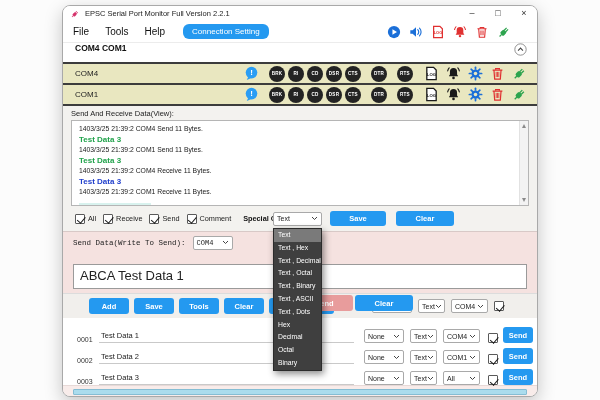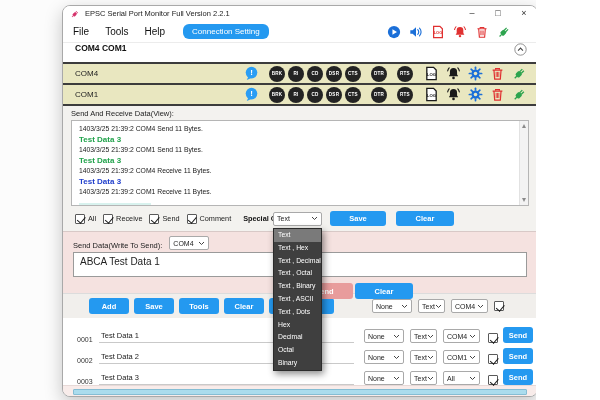--- a/index.html
+++ b/index.html
@@ -1,17 +1,17 @@
 <!DOCTYPE html>
 <html><head>
 <meta charset="utf-8">
 <style>
   * { margin:0; padding:0; box-sizing:border-box; }
   body { font-family:"Liberation Sans", sans-serif; }
-  .stage { position:relative; width:536px; height:400px; background:#fcfcfc; overflow:hidden; }
+  .stage { position:relative; width:600px; height:400px; background:#fcfcfc; overflow:hidden; }
   .window { position:absolute; left:62px; top:5px; width:476px; height:392px;
             background:#fff; border:1px solid #a9a9a9; border-radius:8px;
             box-shadow:0 6px 18px rgba(0,0,0,.22); display:flex; flex-direction:column; overflow:hidden; }
 
   
   .titlebar { height:15px; display:flex; align-items:center; padding-left:7px; background:#fff; flex:0 0 auto; }
   .app-icon { width:10px; height:10px; margin-right:5px; }
   .title-text { font-size:7.5px; color:#222; flex:1; }
   .win-ctrls { display:flex; height:100%; }
   .win-ctrl { width:26px; text-align:center; font-size:9px; color:#333; line-height:15px; cursor:default; }
@@ -62,25 +62,25 @@
   .combo { background:#fff; border:1px solid #a9a9a9; border-radius:2px; height:14px; display:flex;
            align-items:center; justify-content:space-between; font-size:7px; color:#222; padding:0 3px; }
   .combo-sc { position:absolute; left:210px; width:49px; }
   .btn { background:#2499f0; color:#fff; font-weight:bold; font-size:7.5px; border:none; border-radius:3px;
          height:15px; display:flex; align-items:center; justify-content:center; }
   .btn-save-f { position:absolute; left:267px; width:56px; }
   .btn-clear-f { position:absolute; left:333px; width:58px; }
 
   
   .send-wrap { background:#f5e2e0; border-top:1px solid #d8c9c7; height:62px; padding:3px 10px 0 10px; flex:0 0 auto; }
-  .send-top { display:flex; align-items:flex-end; height:15px; }
+  .send-top { display:flex; align-items:center; height:15px;font-family:Liberation Mono, monospace; }
   .send-label { font-size:7.5px; color:#222; margin-right:7px; }
   .combo-port { width:40px; }
   .send-input { width:100%; height:25px; background:#fff; border:1px solid #9a9a9a; font-family:"Liberation Sans",sans-serif;
-                font-size:10px; color:#222; padding:3px 6px; resize:none; overflow:hidden; margin-top:2px; }
+                font-size:13px; color:#222; padding:3px 6px; resize:none; overflow:hidden; margin-top:14px; }
   .send-btns { position:relative; height:17px; margin-top:2px; }
   .btn-sendfile { position:absolute; left:143px; width:62px; height:16px; }
   .btn-sendnow { position:absolute; left:223px; width:57px; height:16px; background:#e89c9c; }
   .btn-clear-s { position:absolute; left:282px; width:58px; height:16px; }
 
   
   .list-ctrl { height:25px; background:#f1efec; border-top:1px solid #dcdcdc; display:flex; align-items:center; padding:0 30px 0 26px; flex:0 0 auto; }
   .lbtn { width:40px; height:16px; margin-right:5px; }
   .lbtn.wide { width:65px; font-size:8px; }
   .lc-right { margin-left:auto; display:flex; align-items:center; gap:6px; }

